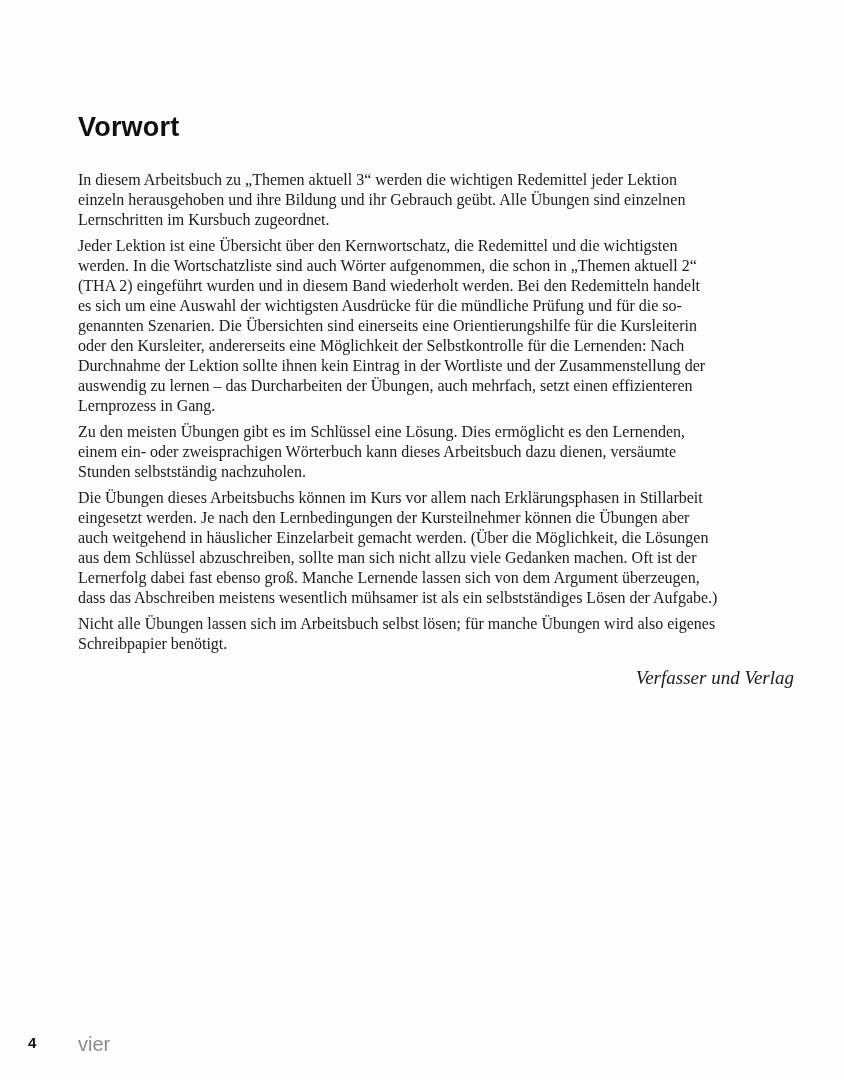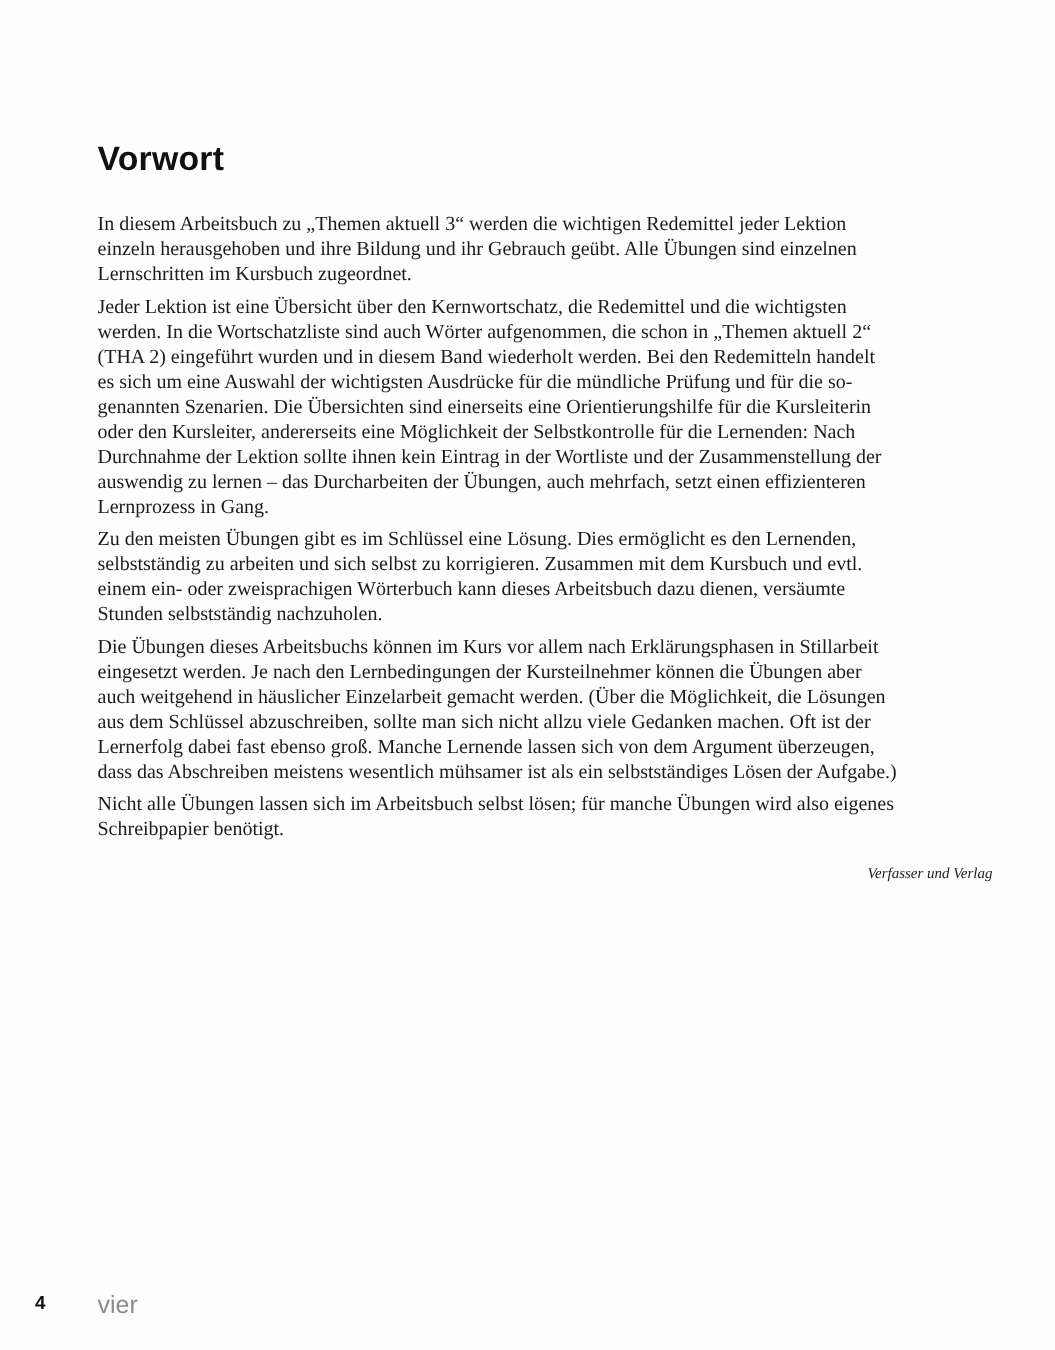--- a/index.html
+++ b/index.html
@@ -48,21 +48,21 @@
     padding: 0;
   }
   .line {
     display: block;
     white-space: nowrap;
   }
   .signature {
     margin-top: 14px;
     text-align: right;
     font-style: italic;
-    font-size: 12px;
+    font-size: 19px;
     line-height: 20px;
   }
   .footer {
     position: absolute;
     left: 0;
     top: 1034px;
     width: 100%;
     height: 20px;
     font-family: "Liberation Sans", sans-serif;
   }
@@ -104,21 +104,20 @@
         <span class="line">(THA 2) eingeführt wurden und in diesem Band wiederholt werden. Bei den Redemitteln handelt</span>
         <span class="line">es sich um eine Auswahl der wichtigsten Ausdrücke für die mündliche Prüfung und für die so-</span>
         <span class="line">genannten Szenarien. Die Übersichten sind einerseits eine Orientierungshilfe für die Kursleiterin</span>
         <span class="line">oder den Kursleiter, andererseits eine Möglichkeit der Selbstkontrolle für die Lernenden: Nach</span>
         <span class="line">Durchnahme der Lektion sollte ihnen kein Eintrag in der Wortliste und der Zusammenstellung der</span>
         <span class="line">auswendig zu lernen – das Durcharbeiten der Übungen, auch mehrfach, setzt einen effizienteren</span>
         <span class="line">Lernprozess in Gang.</span>
       </p>
       <p>
         <span class="line">Zu den meisten Übungen gibt es im Schlüssel eine Lösung. Dies ermöglicht es den Lernenden,</span>
-        <span class="line">selbstständig zu arbeiten und sich selbst zu korrigieren. Zusammen mit dem Kursbuch und evtl.</span>
         <span class="line">einem ein- oder zweisprachigen Wörterbuch kann dieses Arbeitsbuch dazu dienen, versäumte</span>
         <span class="line">Stunden selbstständig nachzuholen.</span>
       </p>
       <p>
         <span class="line">Die Übungen dieses Arbeitsbuchs können im Kurs vor allem nach Erklärungsphasen in Stillarbeit</span>
         <span class="line">eingesetzt werden. Je nach den Lernbedingungen der Kursteilnehmer können die Übungen aber</span>
         <span class="line">auch weitgehend in häuslicher Einzelarbeit gemacht werden. (Über die Möglichkeit, die Lösungen</span>
         <span class="line">aus dem Schlüssel abzuschreiben, sollte man sich nicht allzu viele Gedanken machen. Oft ist der</span>
         <span class="line">Lernerfolg dabei fast ebenso groß. Manche Lernende lassen sich von dem Argument überzeugen,</span>
         <span class="line">dass das Abschreiben meistens wesentlich mühsamer ist als ein selbstständiges Lösen der Aufgabe.)</span>

